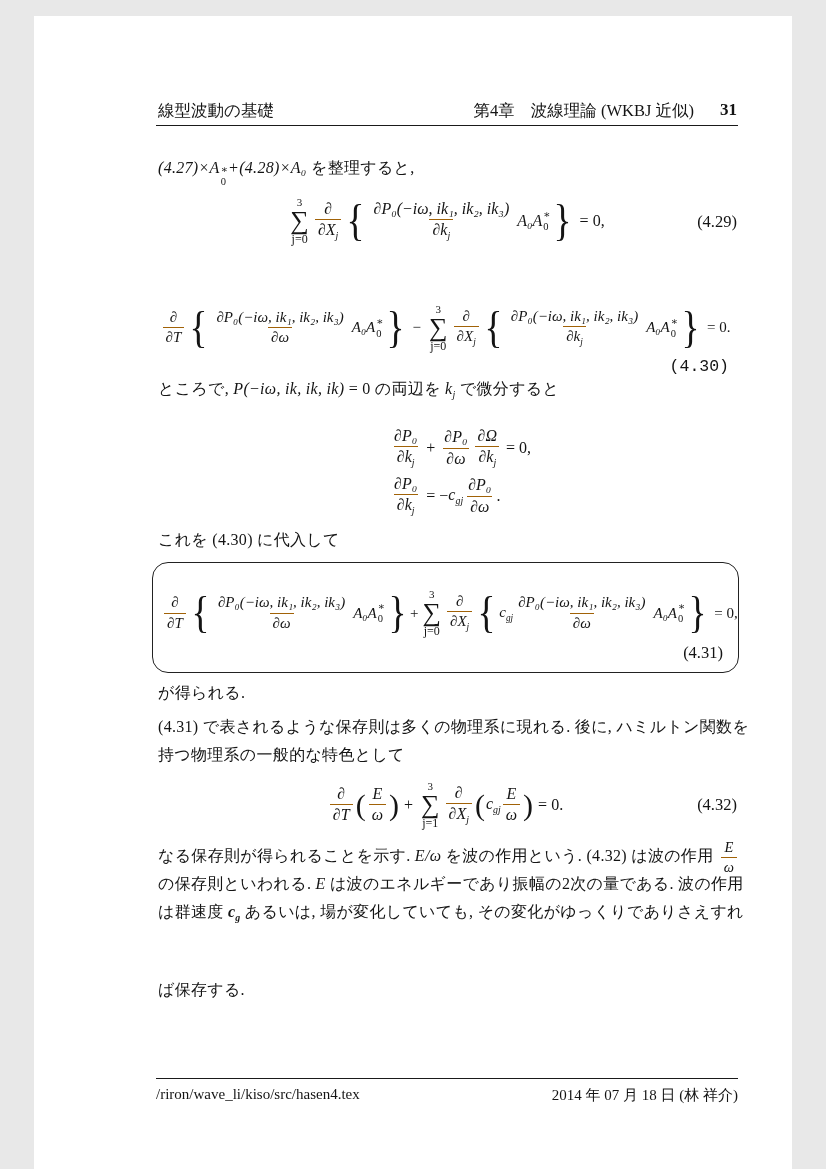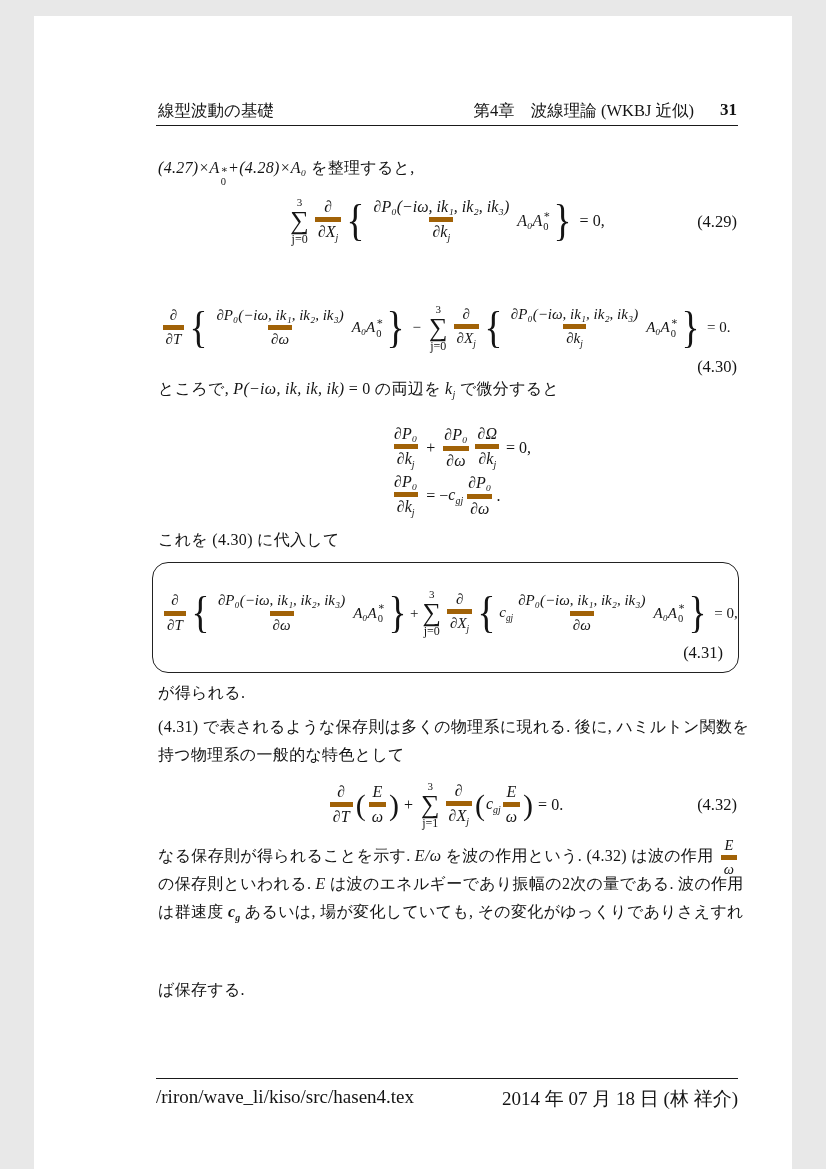--- a/index.html
+++ b/index.html
@@ -15,29 +15,29 @@
   b.it { font-weight:bold; }
   sub { font-size:0.62em; font-style:italic; }
   .up { font-style:normal; }
 
   
   .hdr { left:124px; top:84px; width:579px; display:flex; justify-content:space-between; align-items:baseline; font-size:16.5px; }
   .hdr-right { display:flex; align-items:flex-start; }
   .hdr-chapter { margin-right:16px; }
   .hdr-page { margin-left:26px; font-weight:bold; font-size:17px; }
   .rule { position:absolute; left:122px; width:582px; height:1px; background:#1a1a1a; }
-  .ftr { left:122px; top:1070px; width:582px; display:flex; justify-content:space-between; font-size:19px; }
+  .ftr { left:122px; top:1070px; width:582px; display:flex; justify-content:space-between; font-size:15px; }
 
   
   .eqwrap { left:124px; width:579px; display:flex; justify-content:center; align-items:center; }
   .eqrow { display:flex; align-items:center; white-space:nowrap; font-size:16px; }
   .eqrow.sz15 { font-size:15px; }
   .fr { display:inline-flex; flex-direction:column; align-items:center; text-align:center; margin:0 2px; line-height:1.15; }
   .fr .nu { padding:0 3px 1px; }
-  .fr .de { border-top:5px solid #a16207; padding:1px 3px 0; }
+  .fr .de { border-top:1px solid #a16207; padding:1px 3px 0; }
   .sum { display:inline-flex; flex-direction:column; align-items:center; line-height:1; margin:0 4px; font-style:normal; }
   .sum .t { font-size:11px; }
   .sum .s { font-size:26px; line-height:0.9; padding:1px 0; }
   .sum .b { font-size:12px; }
   .br { font-size:44px; font-weight:300; line-height:0; margin:0 2px; transform:scaleX(0.85); }
   .bp { font-size:30px; font-weight:300; line-height:0; margin:0 1px; }
   .aa { display:inline-flex; align-items:center; margin-left:3px; }
   .ss { display:inline-flex; flex-direction:column; align-items:flex-start; font-size:10.5px; line-height:1.1; margin-left:1px; }
   .ss .up { font-style:normal; }
   .opgap { margin:0 4px; }
@@ -137,21 +137,21 @@
           <span>A₀A</span>
           <span class="ss">
             <span class="up">∗</span>
             <span class="up">0</span>
           </span>
         </span>
       <span class="br">}</span>
       <span class="opgap">= 0.</span>
     </div>
   </div>
-  <div class="abs eqnum" style="left:124px; top:341px; width:579px;">(4.30)</div>
+  <div class="abs eqnum" style="left:116px; top:341px; width:579px;font-family:Liberation Mono, monospace;">(4.30)</div>
 
   <div class="abs jp" style="left:124px; top:363px;">
     <span>ところで, </span><span class="it">P(−iω, ik, ik, ik)</span><span> = 0 の両辺を </span><span class="it">k</span><sub>j</sub><span> で微分すると</span>
   </div>
 
   <div class="abs" style="left:355px; top:409px;">
     <div class="eqrow" style="height:46px;">
       <span class="fr it">
         <span class="nu">∂P₀</span>
         <span class="de"><span>∂k</span><sub>j</sub></span>

